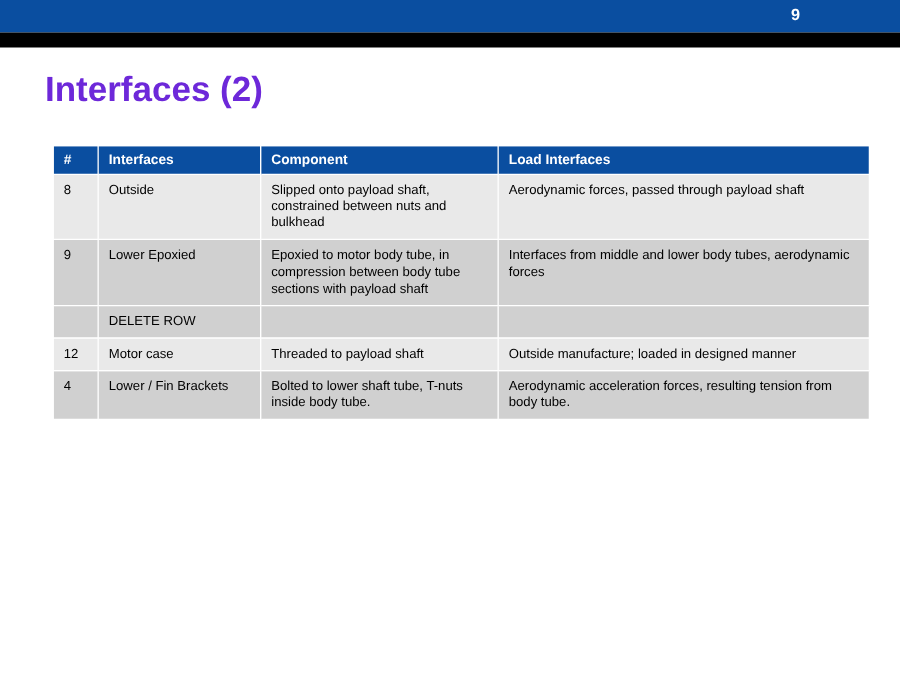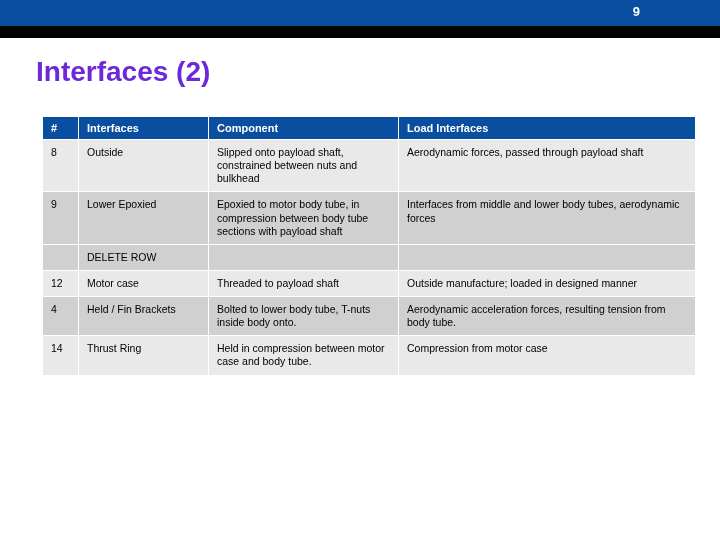--- a/index.html
+++ b/index.html
@@ -65,26 +65,20 @@
           <td></td>
         </tr>
         <tr class="odd">
           <td>12</td>
           <td>Motor case</td>
           <td>Threaded to payload shaft</td>
           <td>Outside manufacture; loaded in designed manner</td>
         </tr>
         <tr class="even">
           <td>4</td>
-          <td>Held / Fin Brackets</td>
-          <td>Bolted to lower body tube, T-nuts inside body onto.</td>
+          <td>Lower / Fin Brackets</td>
+          <td>Bolted to lower shaft tube, T-nuts inside body tube.</td>
           <td>Aerodynamic acceleration forces, resulting tension from body tube.</td>
-        </tr>
-        <tr class="odd">
-          <td>14</td>
-          <td>Thrust Ring</td>
-          <td>Held in compression between motor case and body tube.</td>
-          <td>Compression from motor case</td>
         </tr>
       </tbody>
     </table>
   </div>
 </div>
 
 </body></html>

